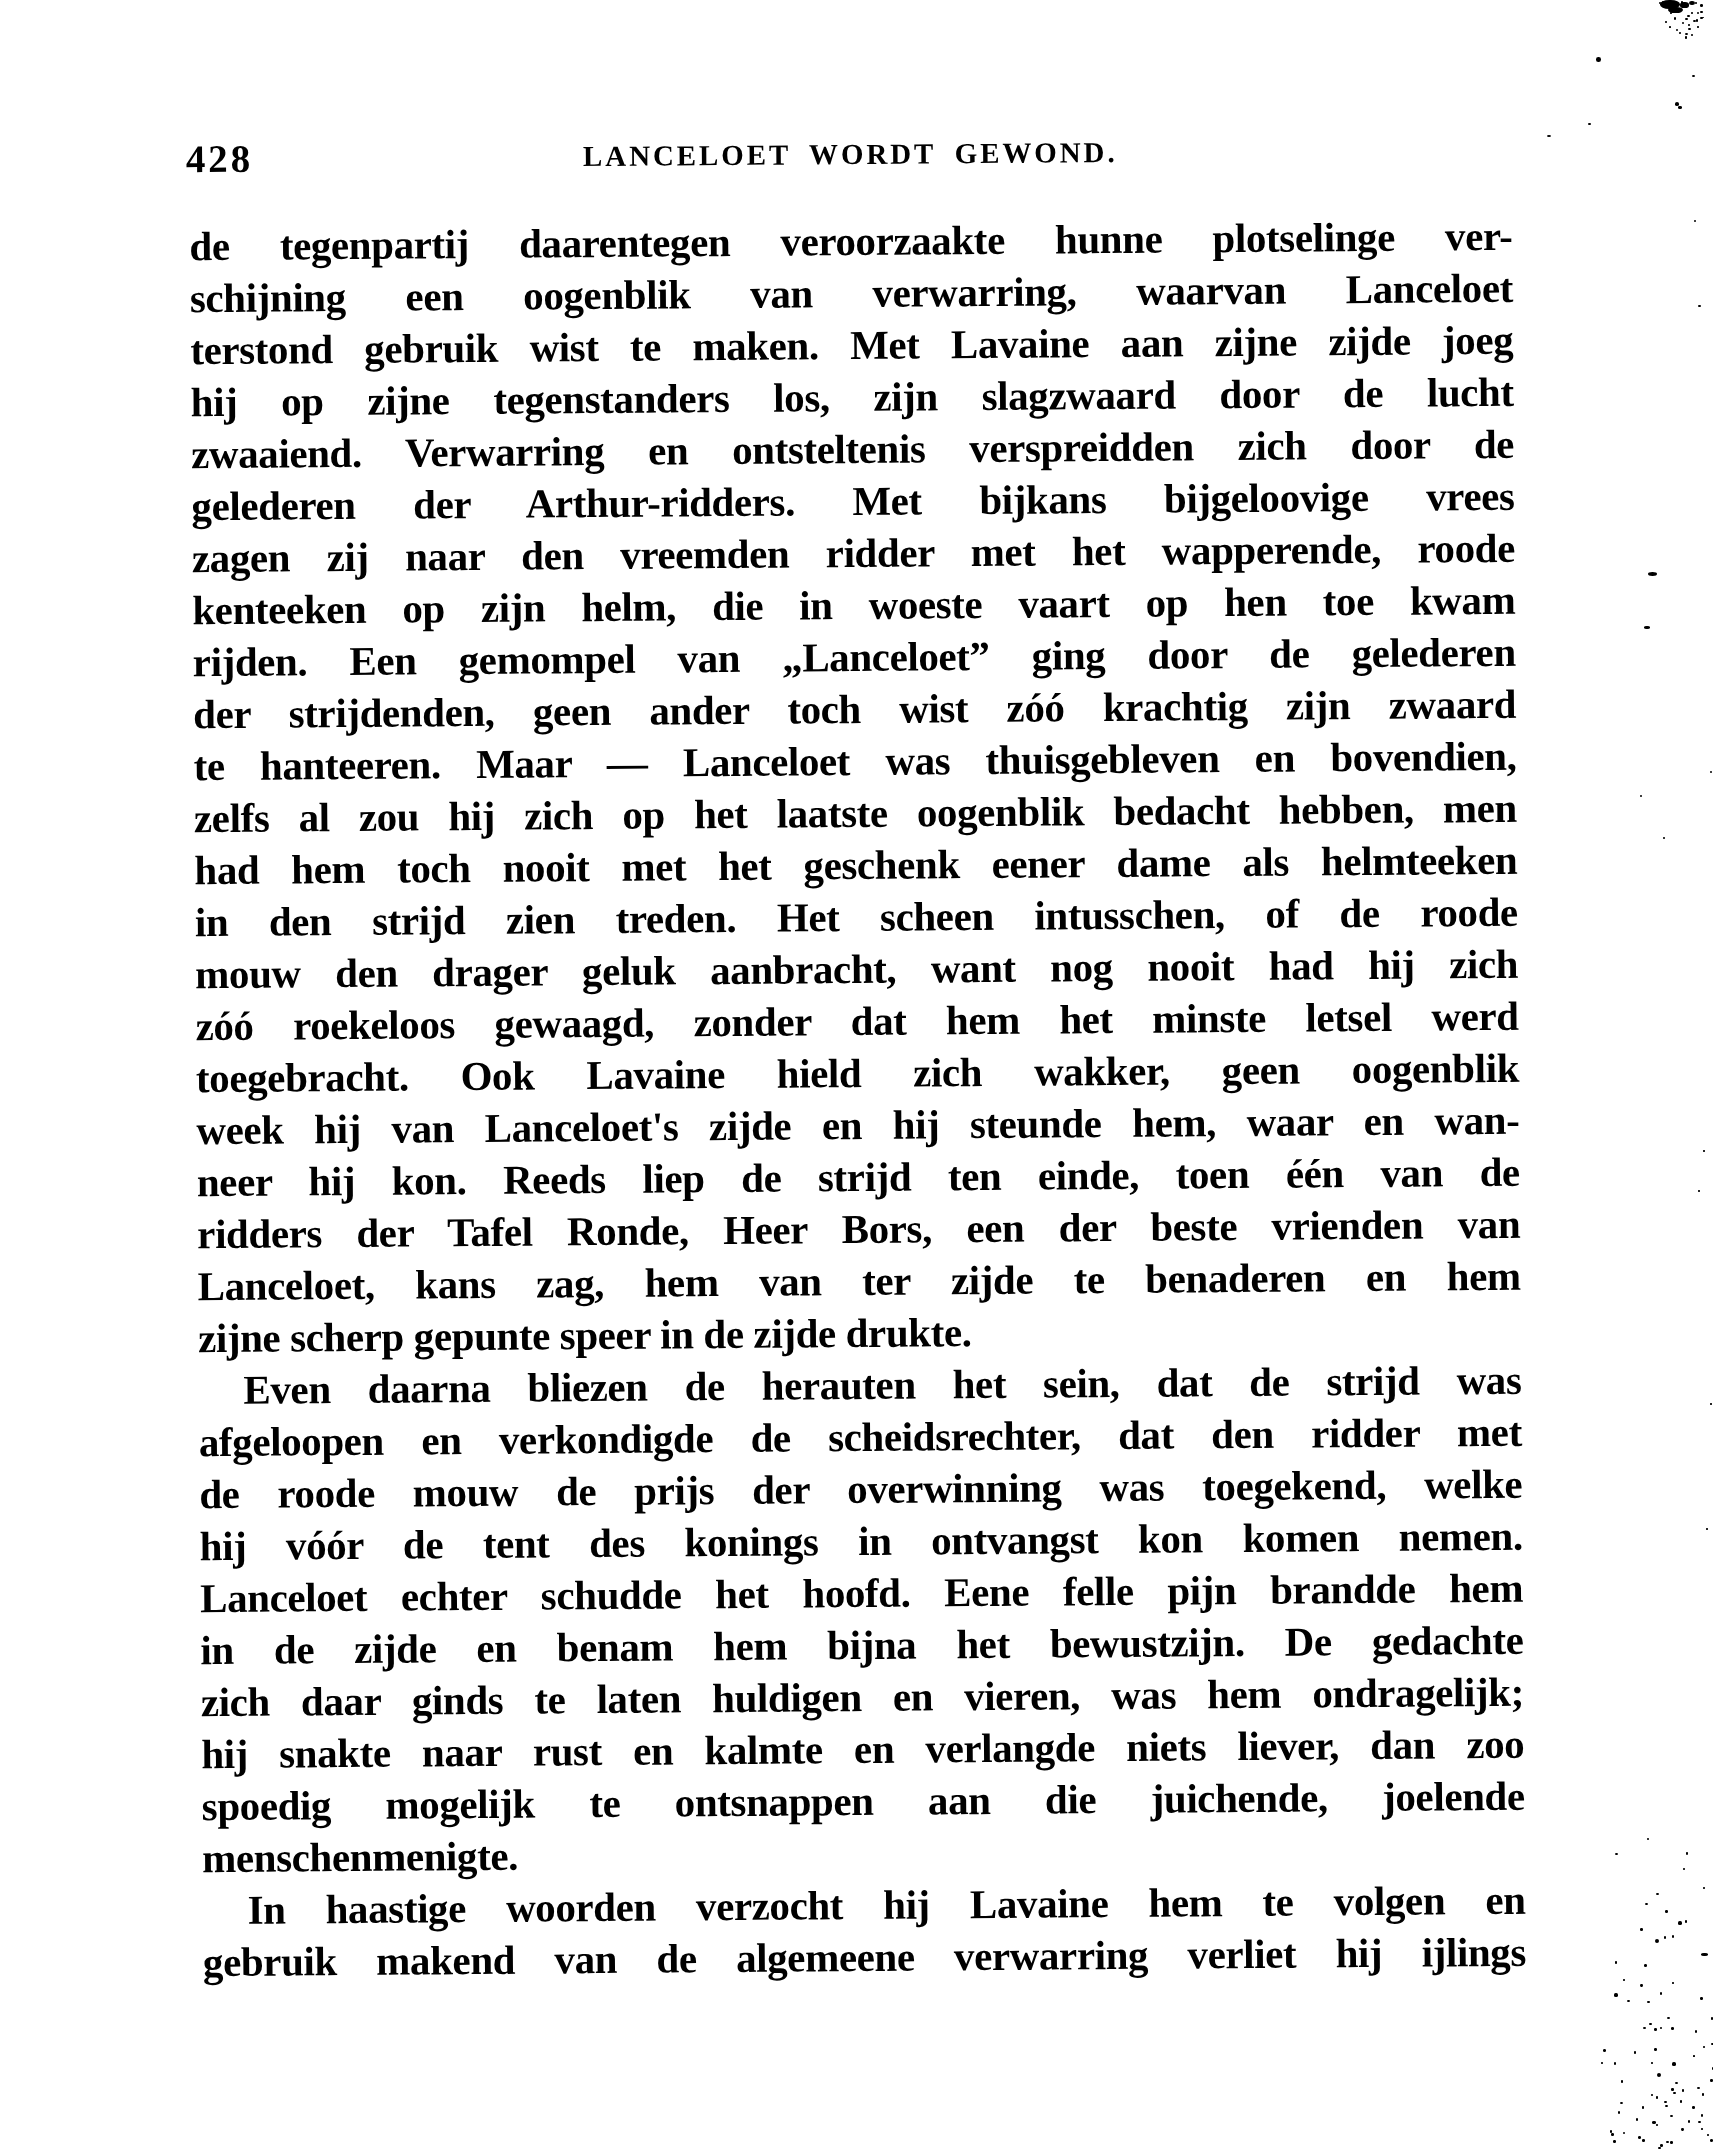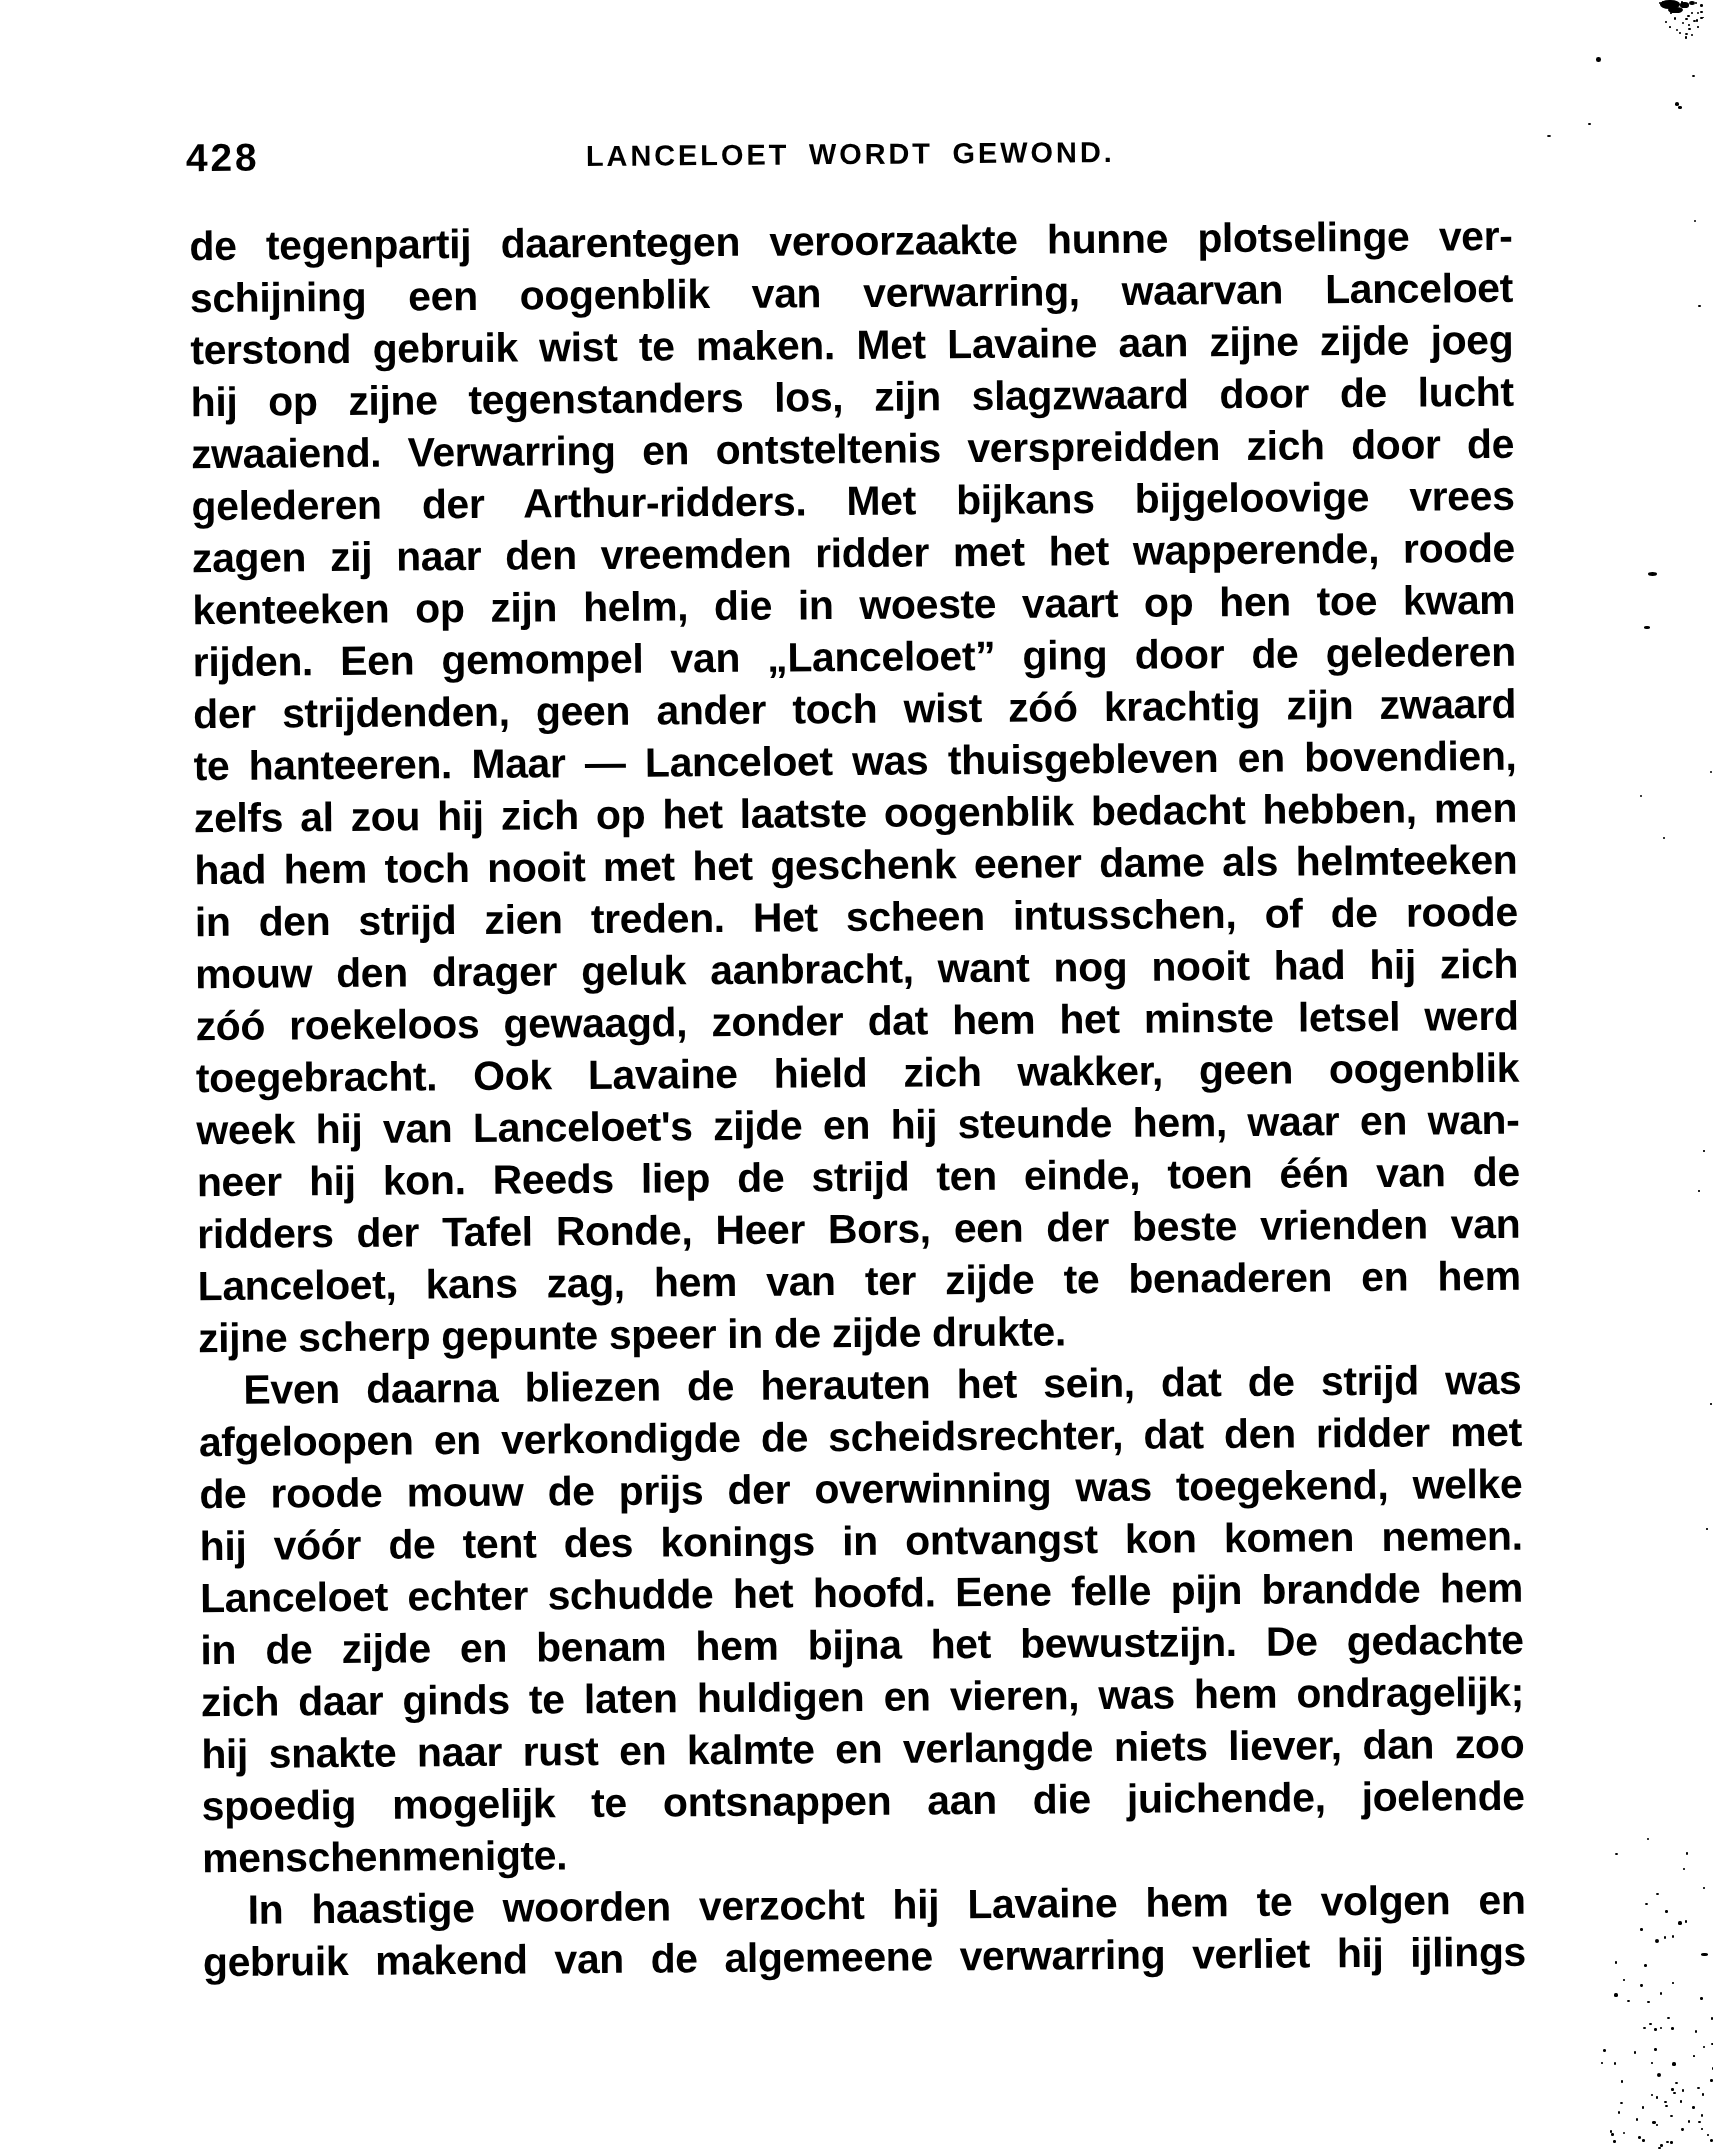--- a/index.html
+++ b/index.html
@@ -11,21 +11,21 @@
     width: 1713px;
     height: 2151px;
     position: relative;
     overflow: hidden;
   }
   .page {
     position: absolute;
     inset: 0;
     background: #ffffff;
     color: #000000;
-    font-family: Liberation Sans, sans-serif;
+    font-family: Liberation Serif, serif;
     padding-left: 44px;
   }
   
   .content {
     position: absolute;
     inset: 0;
     transform: rotate(-0.45deg);
     transform-origin: 50% 50%;
   }
   .page-number {

